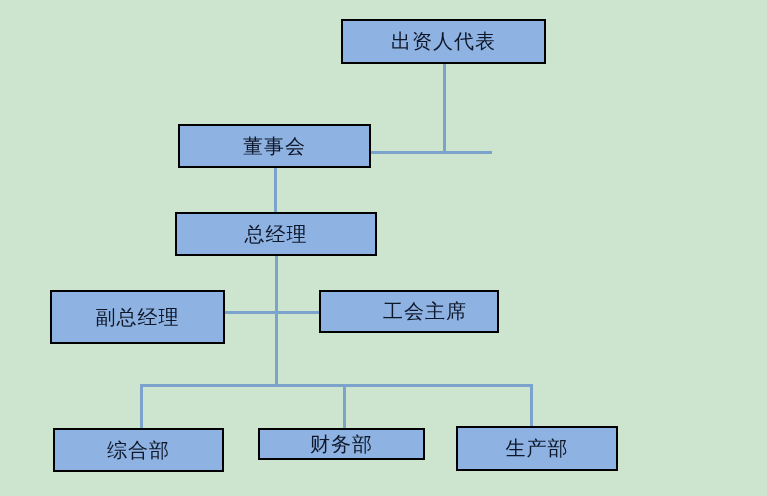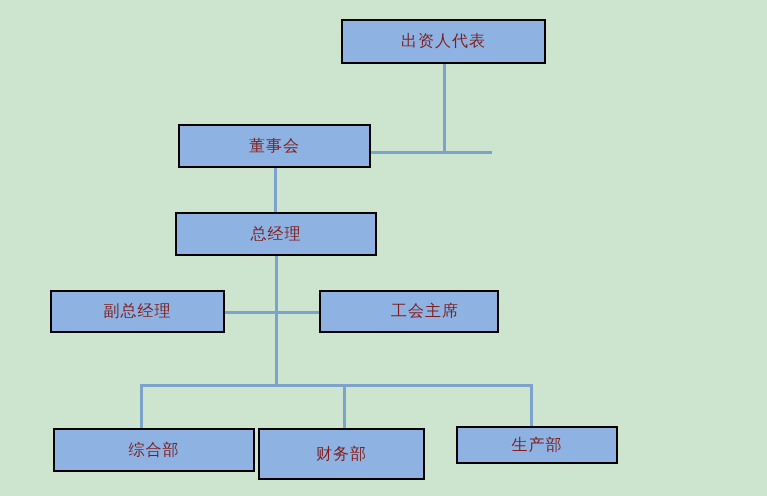--- a/index.html
+++ b/index.html
@@ -17,22 +17,22 @@
   .node {
     position: absolute;
     box-sizing: border-box;
     background: var(--box-fill, #8eb3e2);
     border: 2px solid var(--box-border, #000000);
     display: flex;
     align-items: center;
     justify-content: center;
   }
   .node .label {
-    color: #7f1d1d;
-    font-size: 16px;
+    color: #0f172a;
+    font-size: 20px;
     letter-spacing: 1px;
     white-space: nowrap;
   }
   .line {
     position: absolute;
     background: var(--line-color, #7ba3cb);
   }
 </style>
 </head>
 <body>
@@ -55,33 +55,33 @@
 
   <div class="node" style="left:178px; top:124px; width:193px; height:44px;text-align:right;">
     <span class="label">董事会</span>
   </div>
 
 
   <div class="node" style="left:175px; top:212px; width:202px; height:44px;">
     <span class="label">总经理</span>
   </div>
 
-  <div class="node" style="left:50px; top:290px; width:175px; height:43px;text-align:right;">
+  <div class="node" style="left:50px; top:290px; width:175px; height:54px;text-align:right;">
     <span class="label">副总经理</span>
   </div>
 
   <div class="node" style="left:319px; top:290px; width:180px; height:43px;padding-left:32px;">
     <span class="label">工会主席</span>
   </div>
 
-  <div class="node" style="left:53px; top:428px; width:202px; height:44px;">
+  <div class="node" style="left:53px; top:428px; width:171px; height:44px;">
     <span class="label">综合部</span>
   </div>
 
-  <div class="node" style="left:258px; top:428px; width:167px; height:52px;">
+  <div class="node" style="left:258px; top:428px; width:167px; height:32px;">
     <span class="label">财务部</span>
   </div>
 
-  <div class="node" style="left:456px; top:426px; width:162px; height:38px;">
+  <div class="node" style="left:456px; top:426px; width:162px; height:45px;">
     <span class="label">生产部</span>
   </div>
 
 </div>
 
 </body></html>

